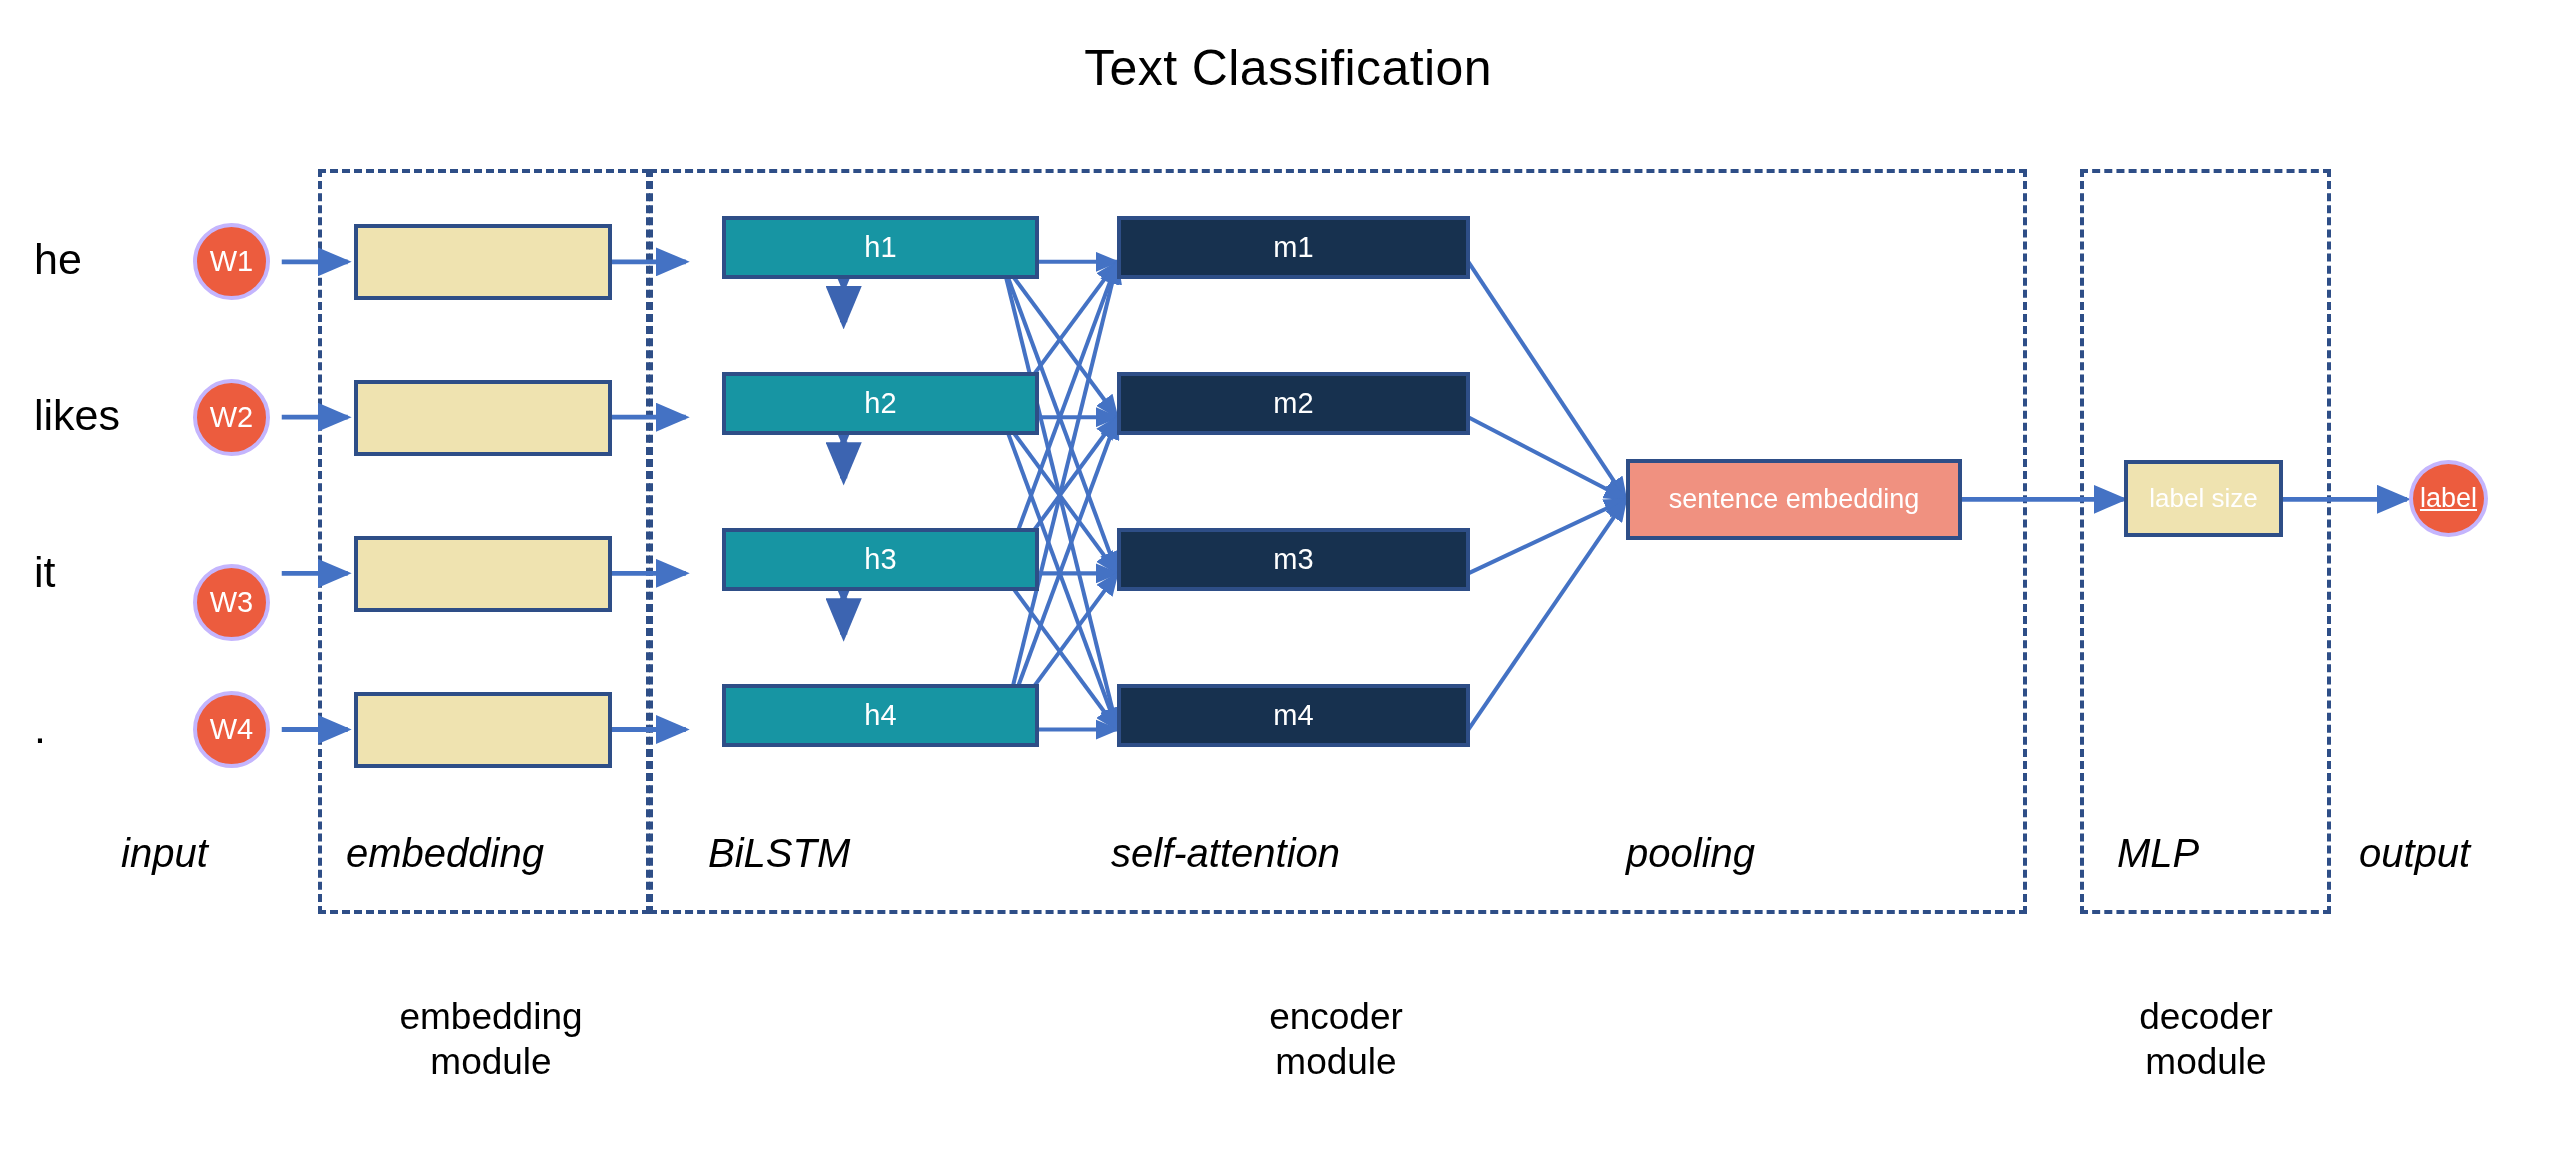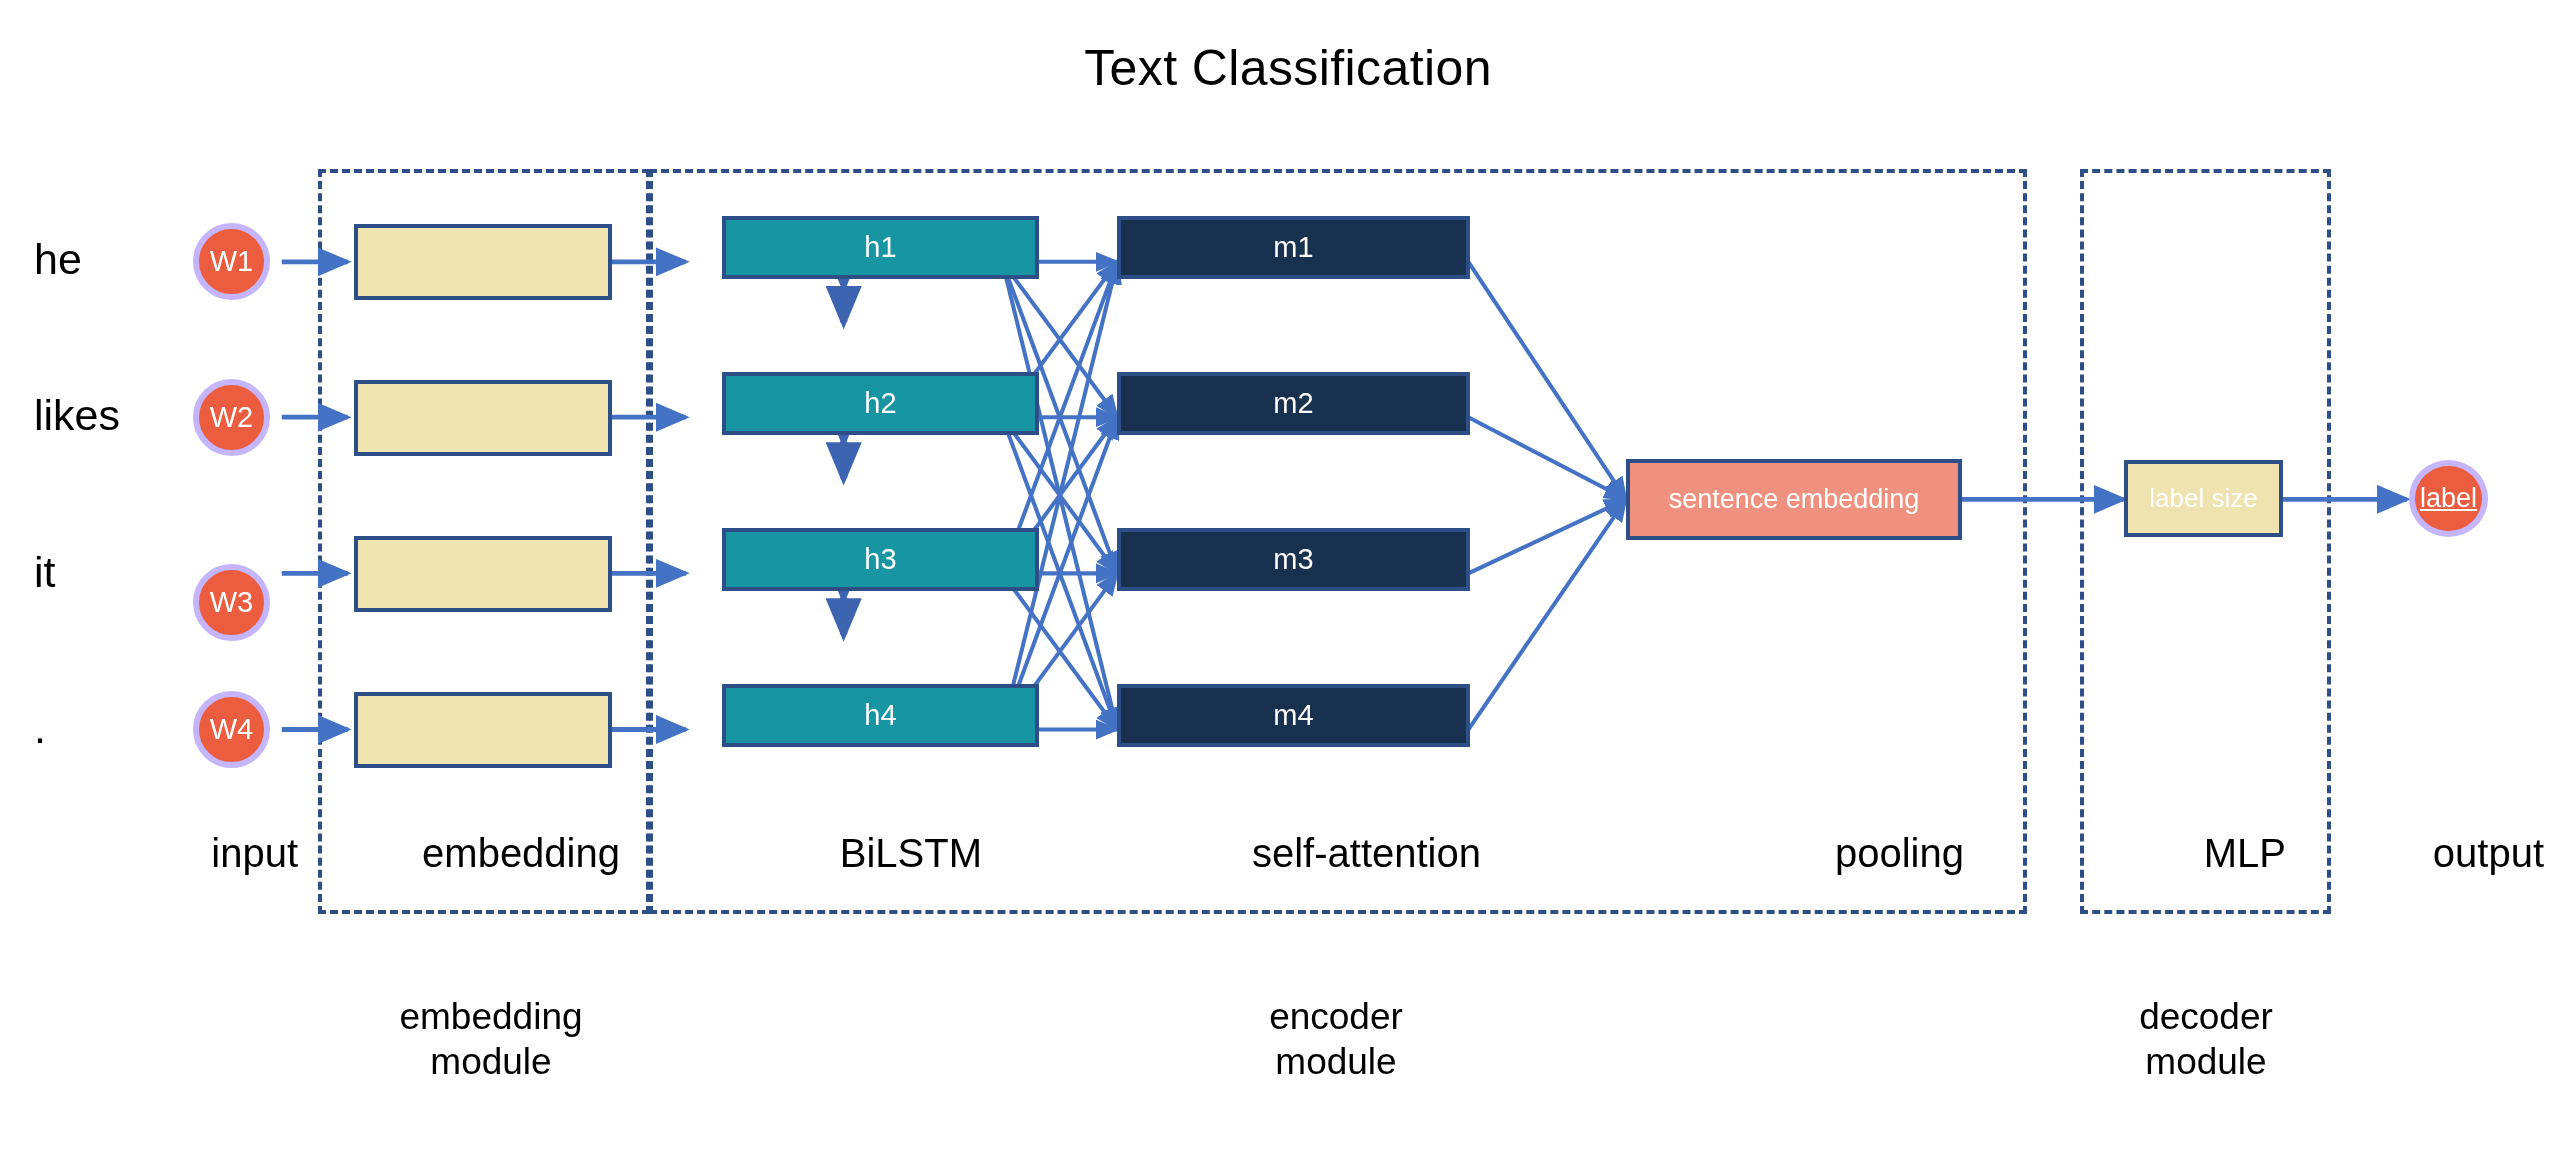--- a/index.html
+++ b/index.html
@@ -20,42 +20,42 @@
 
   
   .word{
     position:absolute;font-size:43px;color:#000;line-height:1;
     white-space:nowrap;
   }
 
   
   .token{
     position:absolute;border-radius:50%;
-    background:#EC5C3E;border:6px solid #c4b5fd;
+    background:#EC5C3E;border:4px solid #c4b5fd;
     display:flex;align-items:center;justify-content:center;
     color:#ffffff;font-size:29px;box-sizing:border-box;
   }
   .token.out{font-size:27px;text-decoration:underline;}
 
   
   .rect{
     position:absolute;border:4.8px solid #2E4E87;box-sizing:border-box;
     display:flex;align-items:center;justify-content:center;
     color:#ffffff;white-space:nowrap;
   }
   .rect.khaki{background:#EFE3B0;}
   .rect.teal{background:#1795A3;font-size:29px;margin-left:36px;}
   .rect.navy{background:#17314F;font-size:29px;}
   .rect.salmon{background:#F09180;font-size:27px;}
   .rect.khaki-lbl{background:#EFE3B0;font-size:26px;}
 
   
   .stagelabel{
-    position:absolute;font-size:40px;color:#000;text-align:right;
-    white-space:nowrap;line-height:1;
+    position:absolute;font-size:40px;color:#000;text-align:left;
+    white-space:nowrap;line-height:1;font-style:italic;
   }
   .modulelabel{
     position:absolute;font-size:37px;color:#000;text-align:center;
     line-height:1.22;
   }
 
   svg.links{position:absolute;left:0;top:0;width:2576px;height:1158px;
             pointer-events:none;}
 </style>
 </head>

